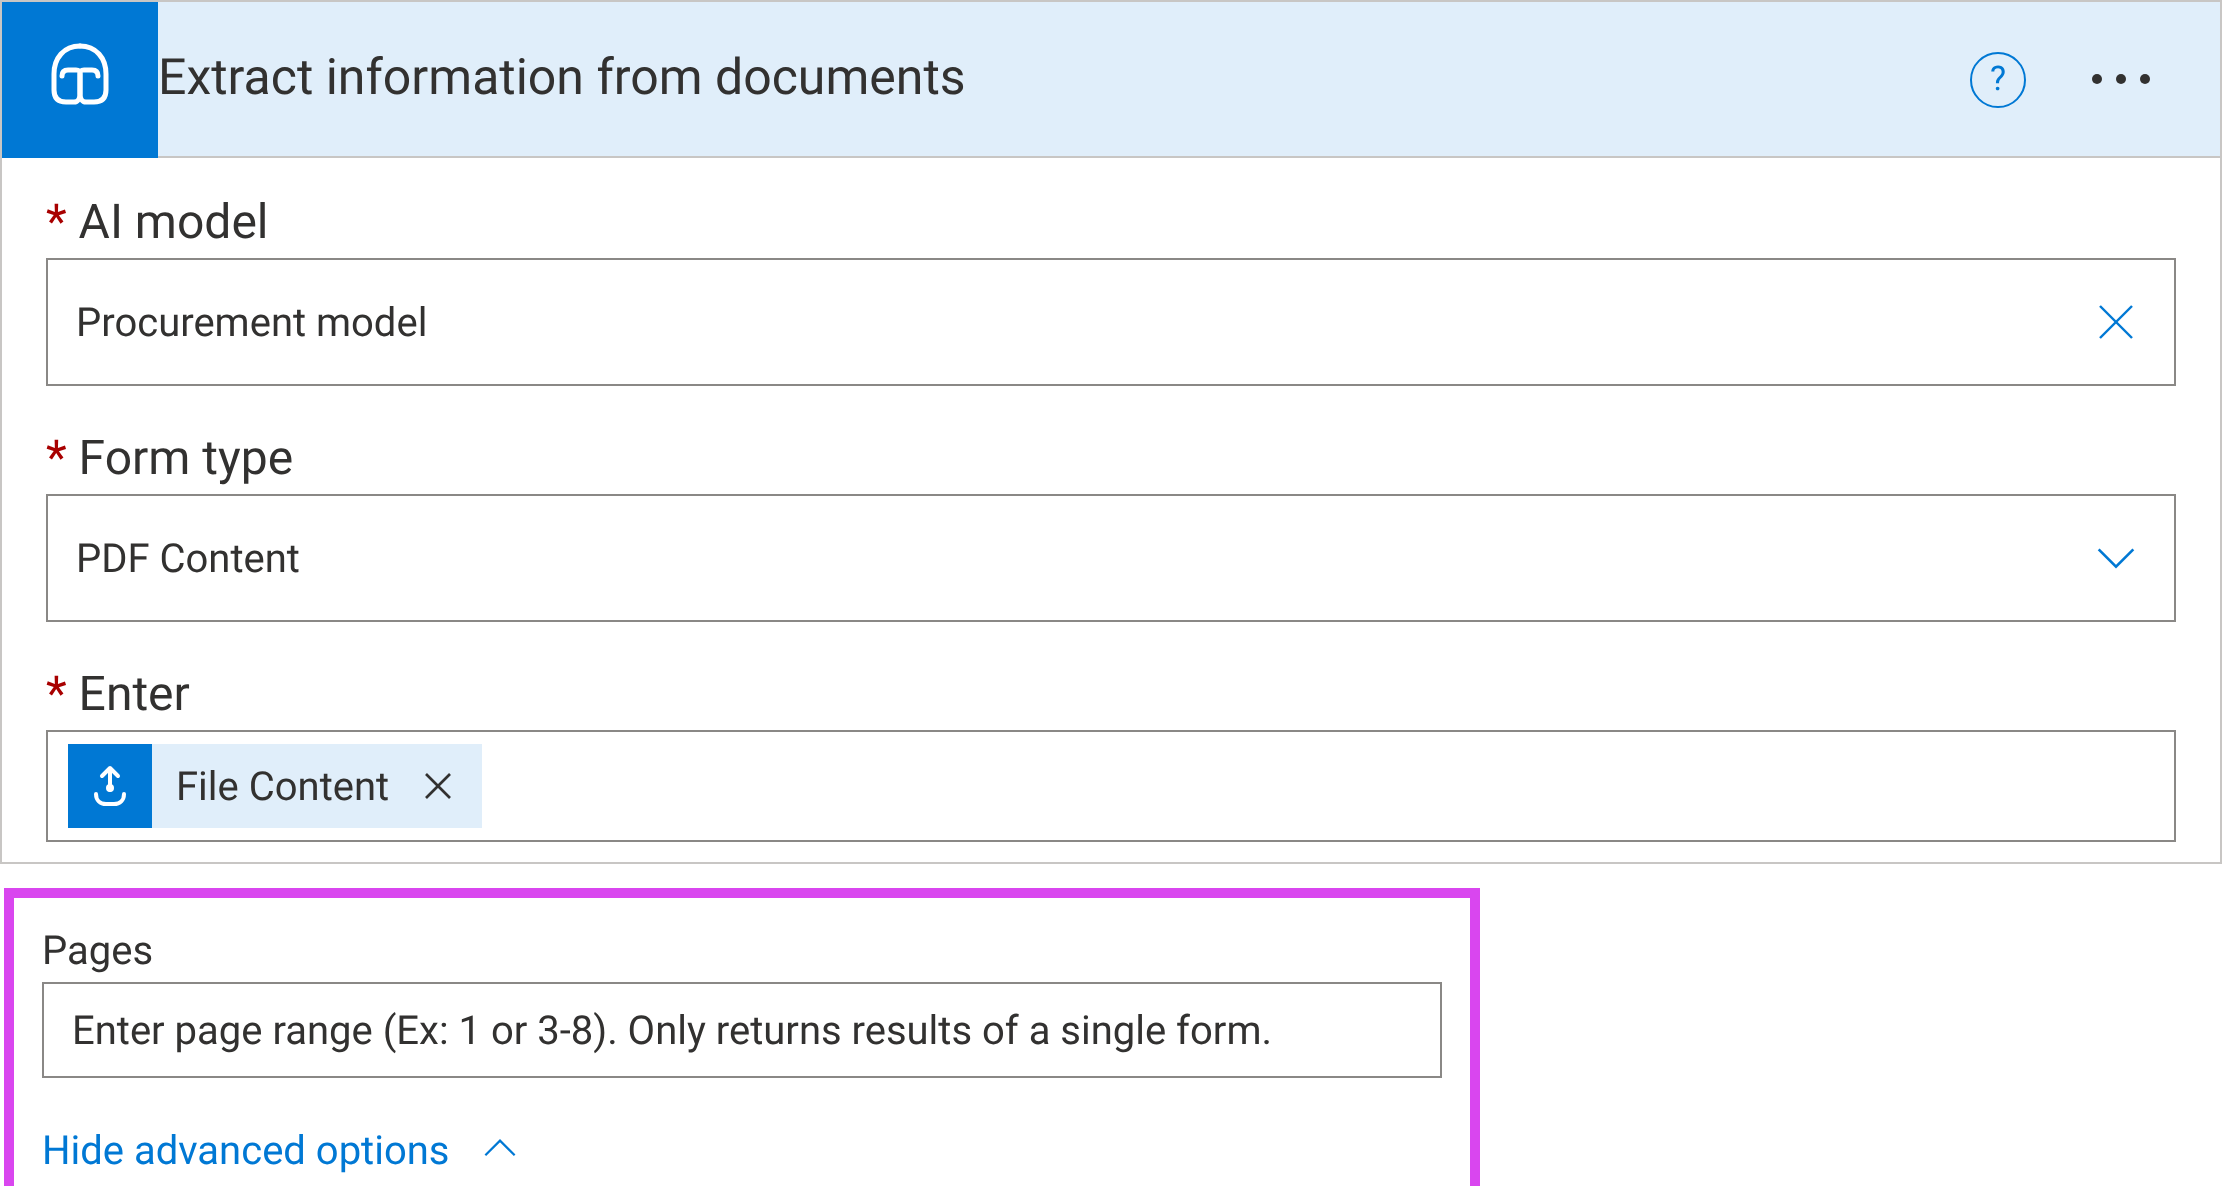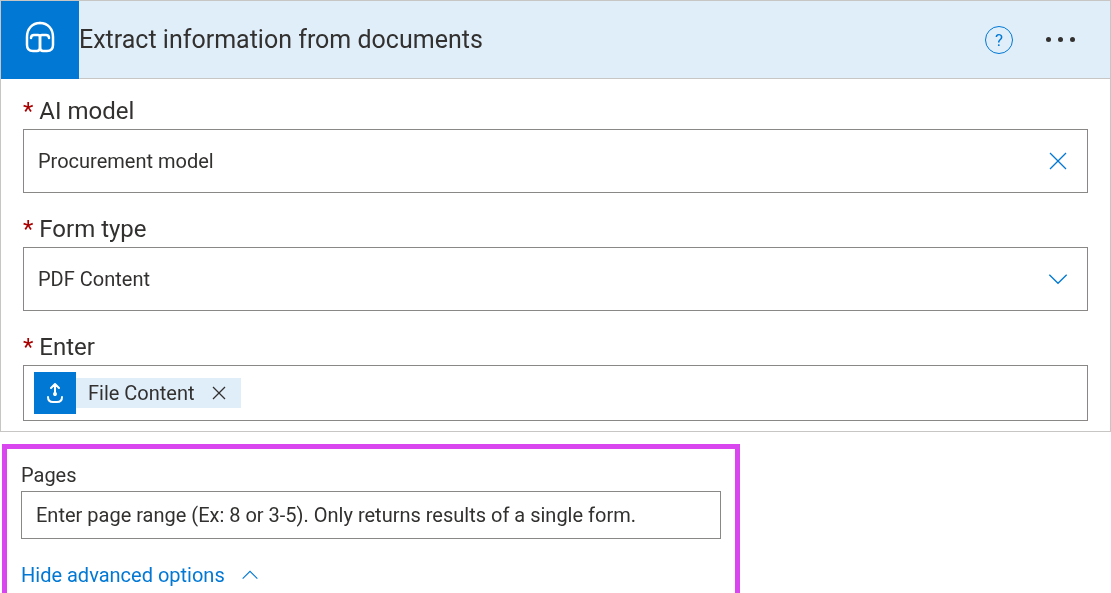--- a/index.html
+++ b/index.html
@@ -111,21 +111,21 @@
     display: flex;
     align-items: center;
     padding: 6px 10px;
     background: #fff;
     margin-bottom: 0;
   }
   .token {
     display: flex;
     align-items: center;
     background: #e0eefa;
-    height: 30px;
+    height: 42px;
     padding-right: 10px;
     gap: 12px;
     cursor: default;
   }
   .token-icon {
     width: 42px;
     height: 42px;
     background: #0078d4;
     display: flex;
     align-items: center;
@@ -163,21 +163,21 @@
     align-items: center;
     padding: 0 14px;
     font-size: 20px;
     background: #fff;
     margin-bottom: 24px;
   }
   .toggle-link {
     color: #0078d4;
     font-size: 20px;
     display: flex;
-    align-items: center;
+    align-items: flex-start;
     gap: 14px;
     cursor: pointer;
     user-select: none;
   }
   svg { display: block; }
 </style>
 </head>
 <body>
 
 <div class="card">
@@ -241,21 +241,21 @@
         </span>
       </div>
     </div>
 
   </div>
 </div>
 
 <div class="highlight-red" style="margin-left:2px;">
   <div class="field-label-noreq">Pages</div>
   <div class="pages-input">
-    <span class="placeholder">Enter page range (Ex: 8 or 3-5). Only returns results of a single form.</span>
+    <span class="placeholder">Enter page range (Ex: 1 or 3-8). Only returns results of a single form.</span>
   </div>
   <div class="toggle-link">
     <span>Hide advanced options</span>
     <span>
       <svg width="22" height="22" viewBox="0 0 24 24">
         <polyline points="4,16 12,8 20,16" stroke="#0078d4" stroke-width="1.2" fill="none"></polyline>
       </svg>
     </span>
   </div>
 </div>

